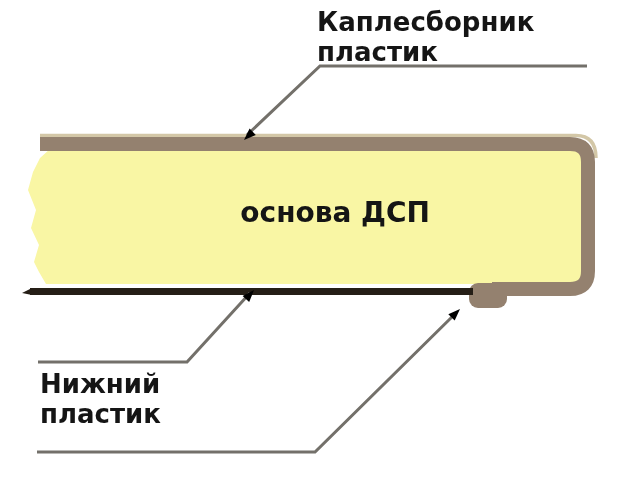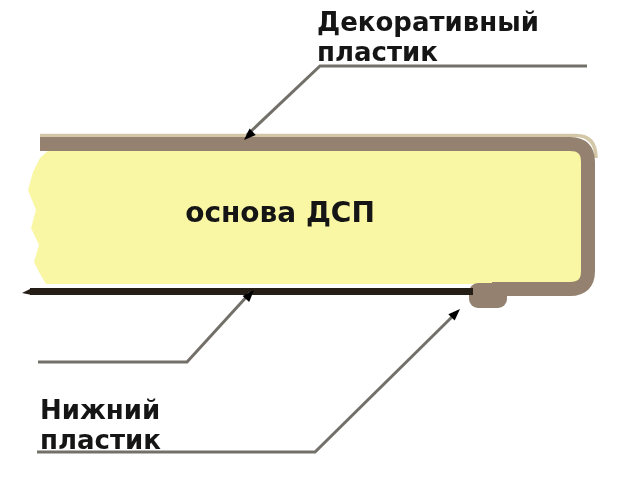--- a/index.html
+++ b/index.html
@@ -27,26 +27,26 @@
     line-height: 30px;
     color: #151515;
     white-space: nowrap;
   }
   .label span { display: block; }
   #lbl-decorative { left: 317px; top: 7px; }
   #lbl-base {
     left: 130px;
     top: 196px;
     width: 300px;
-    text-align: center;
+    text-align: right;
     font-size: 28px;
     line-height: 34px;
     white-space: nowrap;
   }
-  #lbl-bottom { left: 40px; top: 369px; margin-top: 26px; }
+  #lbl-bottom { left: 40px; top: 369px; }
   #lbl-drip { left: 42px; top: 458px; }
 </style>
 </head>
 <body>
 
 <div id="stage">
 
   <svg id="diagram-svg" width="625" height="500" viewBox="0 0 625 500">
 
     <path d="M 40 135.5 H 576 Q 596 135.5 596 158" fill="none" stroke-width="3.5" stroke="#d3c7a7"></path>
@@ -64,21 +64,21 @@
     <polygon points="244,140 249.6,128.5 255.8,135.1" fill="#000000"></polygon>
 
     <path d="M 38 362 H 187 L 250 293" fill="none" stroke-width="3" stroke="#73706a"></path>
     <polygon points="254,290 249.2,301.9 242.6,295.9" fill="#000000"></polygon>
 
     <path d="M 37 452 H 315 L 456 313" fill="none" stroke-width="3" stroke="#73706a"></path>
     <polygon points="460,309 454.7,320.6 448.3,314.2" fill="#000000"></polygon>
   </svg>
 
   <div class="label" id="lbl-decorative" style="color: rgb(21, 21, 21);">
-    <span>Декоративный</span>
+    <span>Каплесборник</span>
     <span>пластик</span>
   </div>
 
   <div class="label" id="lbl-base" style="color: rgb(21, 21, 21);">основа ДСП</div>
 
   <div class="label" id="lbl-bottom" style="color: rgb(21, 21, 21);">
     <span>Нижний</span>
     <span>пластик</span>
   </div>
 

